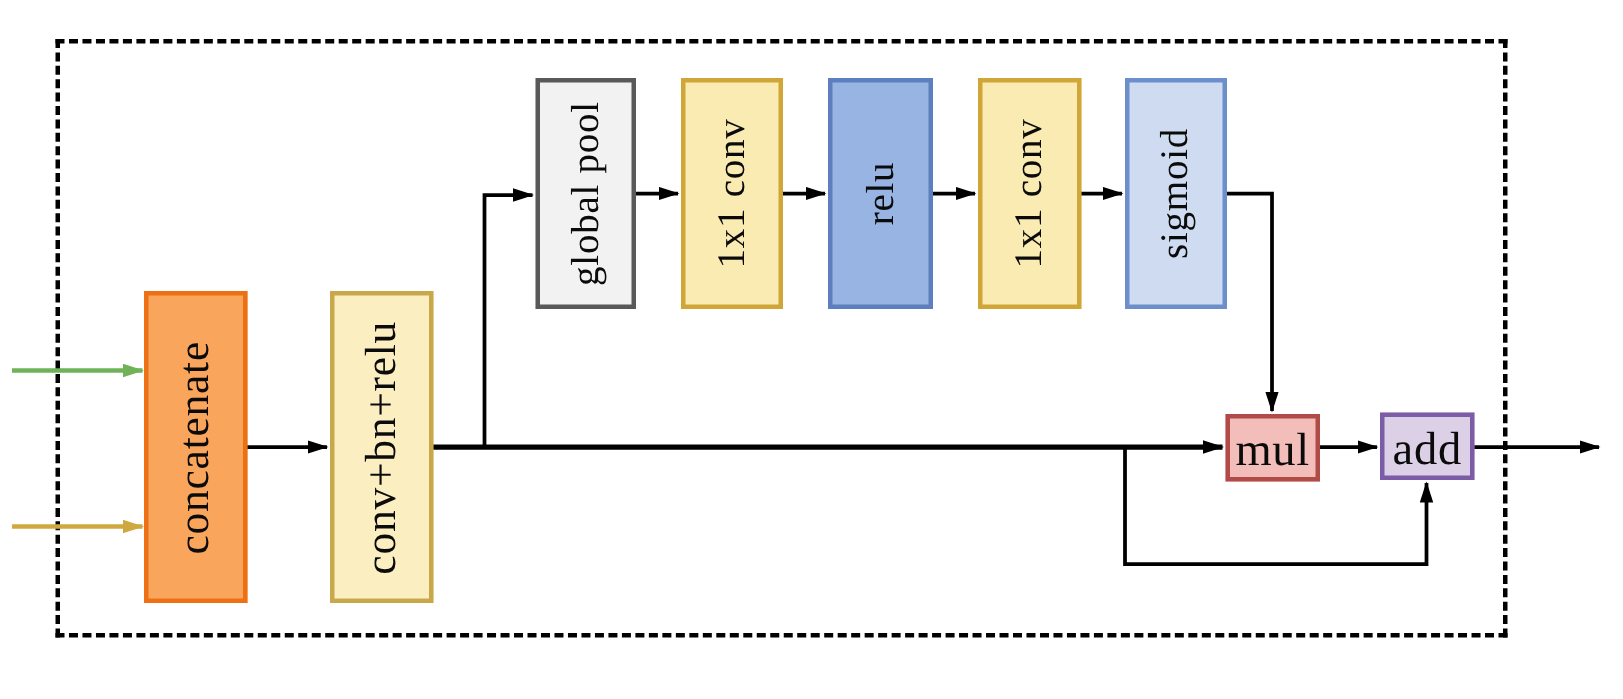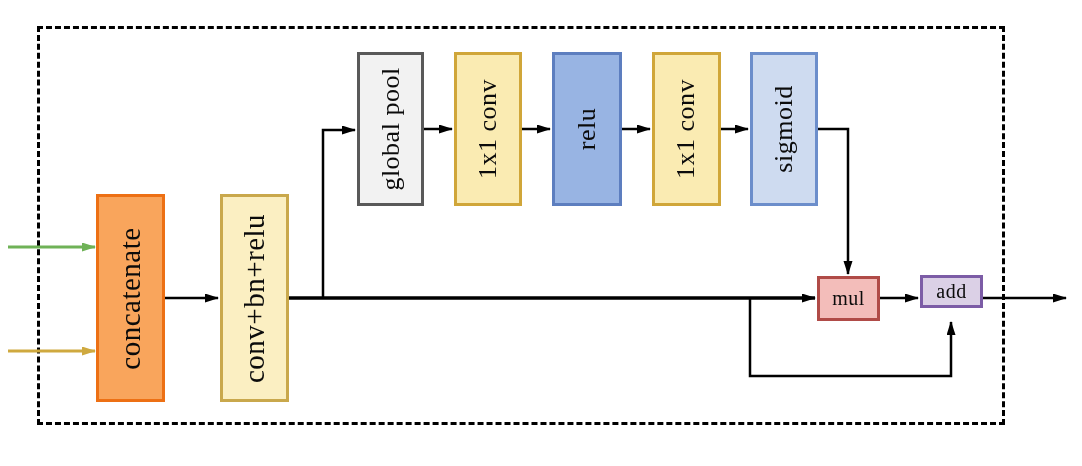--- a/index.html
+++ b/index.html
@@ -31,31 +31,31 @@
     color:#0b0b0b;
   }
   .vlabel{
     transform:rotate(-90deg);
     white-space:nowrap;
     display:block;
     letter-spacing:0.5px;
   }
   .tall .vlabel{font-size:29px;}
   .mid  .vlabel{font-size:26px;}
-  .op{font-size:20px; letter-spacing:0.5px;}
+  .op{font-size:31px; letter-spacing:0.5px;align-items:flex-end;}
 
   #node-concatenate {left:96px;  top:194px; width:69px; height:208px;}
   #node-conv-bn-relu{left:220px; top:194px; width:69px; height:208px;}
   #node-global-pool {left:357px; top:52px;  width:67px; height:154px;}
   #node-conv1x1-a   {left:454px; top:52px;  width:68px; height:154px;}
   #node-relu        {left:552px; top:52px;  width:70px; height:154px;}
   #node-conv1x1-b   {left:652px; top:52px;  width:69px; height:154px;}
   #node-sigmoid     {left:750px; top:52px;  width:68px; height:154px;}
   #node-mul         {left:817px; top:276px; width:63px; height:45px;}
-  #node-add         {left:920px; top:275px; width:63px; height:33px;}
+  #node-add         {left:920px; top:275px; width:63px; height:45px;}
 
   svg.edges{
     position:absolute;
     left:0; top:0;
     pointer-events:none;
   }
   .edge{
     stroke:var(--line,#000);
     stroke-width:2.5;
     fill:none;

